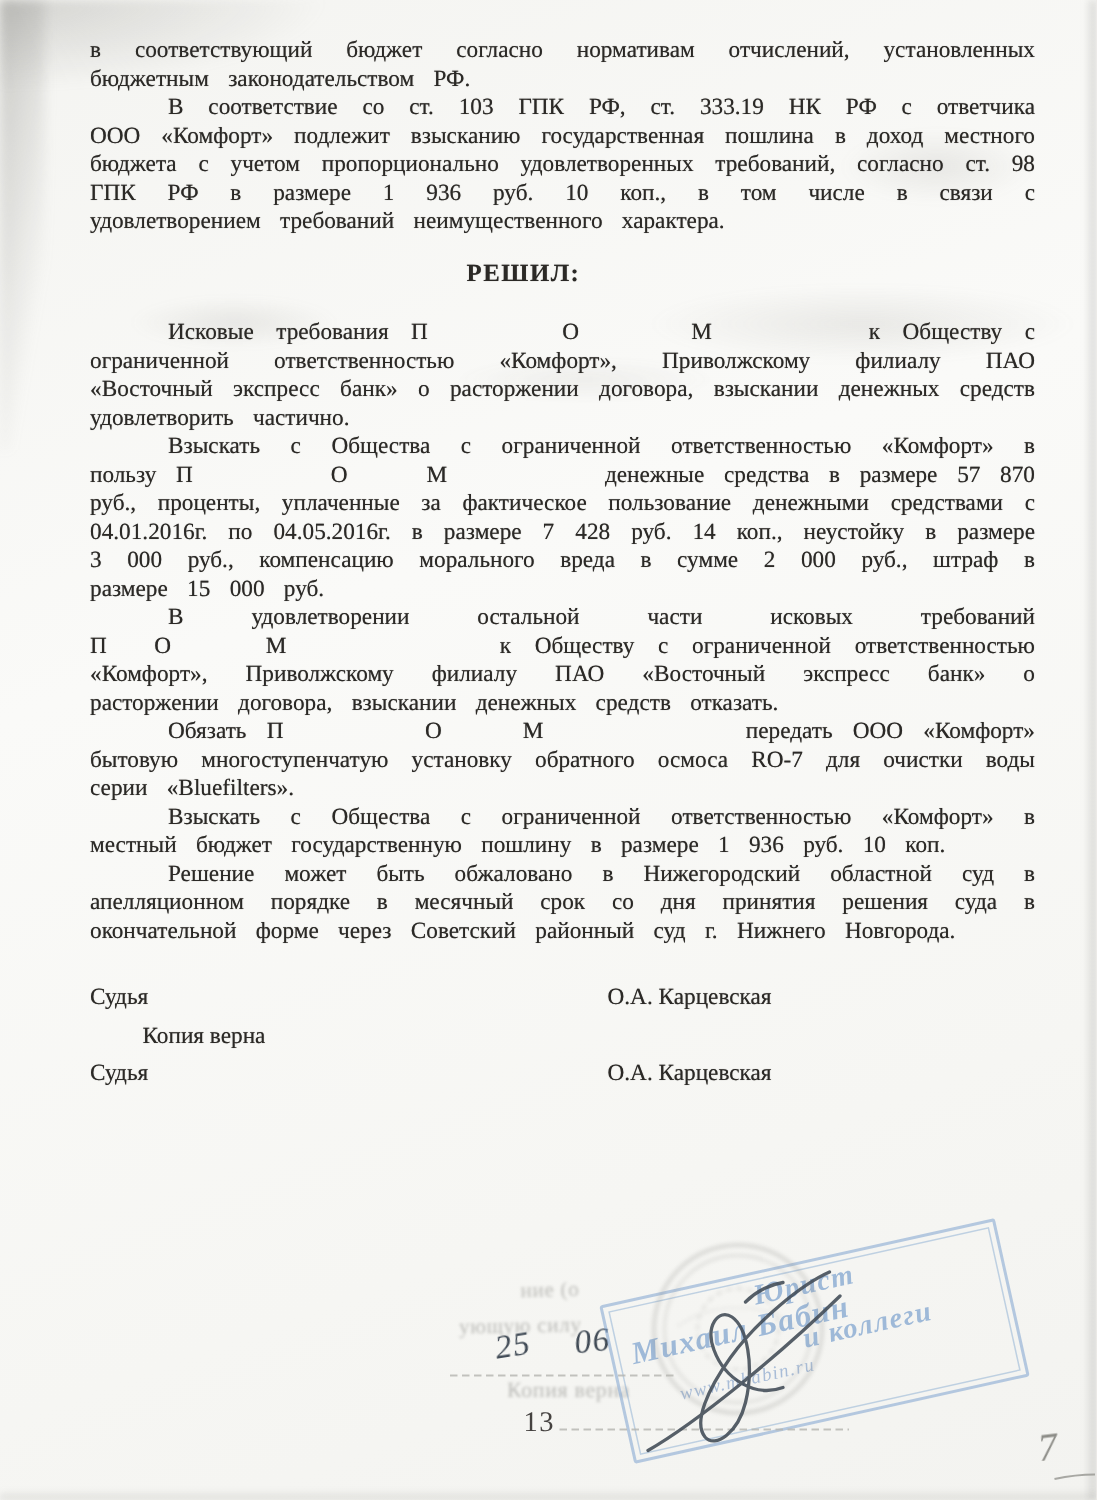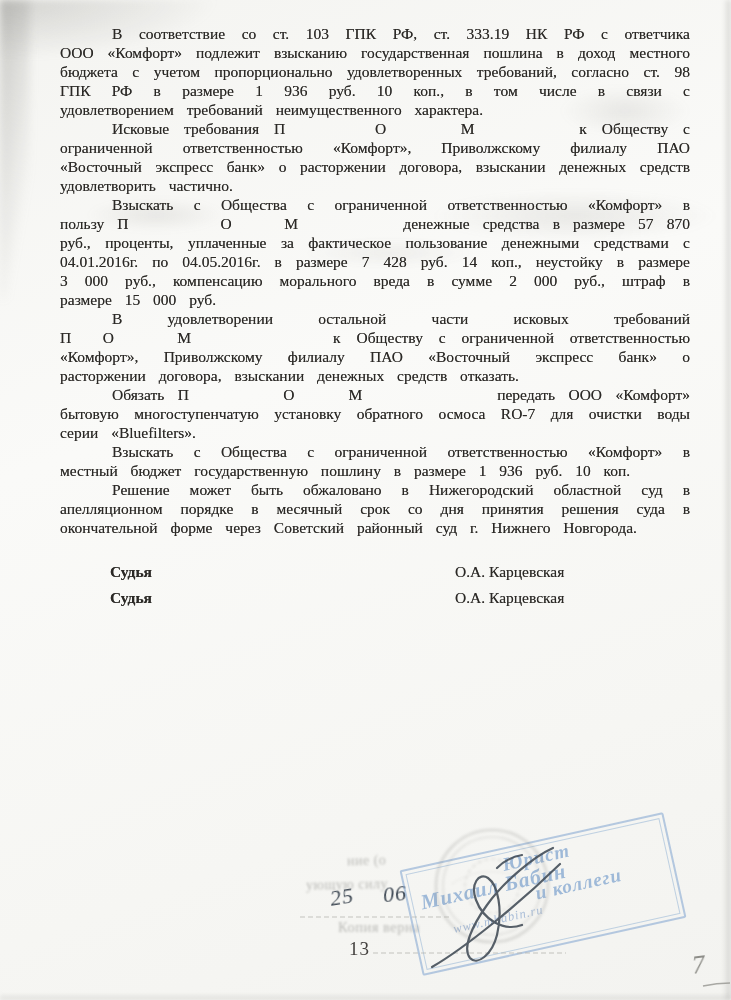--- a/index.html
+++ b/index.html
@@ -42,21 +42,21 @@
     margin:0;text-align:justify;text-indent:52px;
     word-spacing:9px;
   }
   .para.no-indent{text-indent:0;}
   .heading{
     margin:15px 0 21px 0;text-align:center;position:relative;left:-26px;
     font-size:16.5px;font-weight:bold;letter-spacing:1px;word-spacing:0;
   }
   .sig-block{margin-top:22px;font-size:15.5px;line-height:25.5px;}
   .sig-row{display:flex;}
-  .sig-label{font-weight:bold;margin-left:50px;flex:0 0 345px;}
+  .sig-label{font-weight:normal;flex:0 0 345px;}
   .sig-name{font-weight:normal;}
   .copy-note{margin-left:35px;}
 
   .page-number{
     position:absolute;left:349px;top:938px;font-size:19px;color:#454240;
     letter-spacing:1px;filter:blur(.2px);
   }
   
   .stamp-frag{
     position:absolute;color:#8a8a86;opacity:.55;filter:blur(1px);
@@ -100,33 +100,36 @@
   <div class="shade shade-topleft"></div>
   <div class="shade shade-right"></div>
   <div class="shade shade-bottom"></div>
 
   <div class="smudge sm1"></div>
   <div class="smudge sm2"></div>
   <div class="smudge sm3"></div>
   <div class="smudge sm4"></div>
 
   <div class="content">
+    <p class="para no-indent">в соответствующий бюджет согласно нормативам отчислений, установленных бюджетным законодательством РФ.</p>
     <p class="para">В соответствие со ст. 103 ГПК РФ, ст. 333.19 НК РФ с ответчика ООО «Комфорт» подлежит взысканию государственная пошлина в доход местного бюджета с учетом пропорционально удовлетворенных требований, согласно ст. 98 ГПК РФ в размере 1&nbsp;936 руб. 10 коп., в том числе в связи с удовлетворением требований неимущественного характера.</p>
+    <h2 class="heading">РЕШИЛ:</h2>
     <p class="para">Исковые требования П&nbsp;&nbsp;&nbsp;&nbsp;&nbsp;&nbsp;О&nbsp;&nbsp;&nbsp;&nbsp;&nbsp;М&nbsp;&nbsp;&nbsp;&nbsp;&nbsp;&nbsp;&nbsp;к Обществу с ограниченной ответственностью «Комфорт», Приволжскому филиалу ПАО «Восточный экспресс банк» о расторжении договора, взыскании денежных средств удовлетворить частично.</p>
     <p class="para">Взыскать с Общества с ограниченной ответственностью «Комфорт» в пользу П&nbsp;&nbsp;&nbsp;&nbsp;&nbsp;&nbsp;&nbsp;О&nbsp;&nbsp;&nbsp;&nbsp;М&nbsp;&nbsp;&nbsp;&nbsp;&nbsp;&nbsp;&nbsp;&nbsp;денежные средства в размере 57&nbsp;870 руб., проценты, уплаченные за фактическое пользование денежными средствами с 04.01.2016г. по 04.05.2016г. в размере 7&nbsp;428 руб. 14 коп., неустойку в размере 3&nbsp;000 руб., компенсацию морального вреда в сумме 2&nbsp;000 руб., штраф в размере 15&nbsp;000 руб.</p>
     <p class="para">В удовлетворении остальной части исковых требований П&nbsp;&nbsp;О&nbsp;&nbsp;&nbsp;&nbsp;М&nbsp;&nbsp;&nbsp;&nbsp;&nbsp;&nbsp;&nbsp;&nbsp;&nbsp;к Обществу с ограниченной ответственностью «Комфорт», Приволжскому филиалу ПАО «Восточный экспресс банк» о расторжении договора, взыскании денежных средств отказать.</p>
     <p class="para">Обязать П&nbsp;&nbsp;&nbsp;&nbsp;&nbsp;&nbsp;&nbsp;О&nbsp;&nbsp;&nbsp;&nbsp;М&nbsp;&nbsp;&nbsp;&nbsp;&nbsp;&nbsp;&nbsp;&nbsp;&nbsp;&nbsp;передать ООО «Комфорт» бытовую многоступенчатую установку обратного осмоса RO-7 для очистки воды серии «Bluefilters».</p>
     <p class="para">Взыскать с Общества с ограниченной ответственностью «Комфорт» в местный бюджет государственную пошлину в размере 1&nbsp;936 руб. 10 коп.</p>
     <p class="para">Решение может быть обжаловано в Нижегородский областной суд в апелляционном порядке в месячный срок со дня принятия решения суда в окончательной форме через Советский районный суд г. Нижнего Новгорода.</p>
 
     <div class="sig-block">
       <div class="sig-row">
         <span class="sig-label">Судья</span>
         <span class="sig-name">О.А. Карцевская</span>
       </div>
+      <div class="copy-note">Копия верна</div>
       <div class="sig-row">
         <span class="sig-label">Судья</span>
         <span class="sig-name">О.А. Карцевская</span>
       </div>
     </div>
   </div>
 
   <span class="stamp-frag frag1">ние (о</span>
   <span class="stamp-frag frag2">ующую силу</span>
   <span class="stamp-frag frag3">Копия верна</span>

